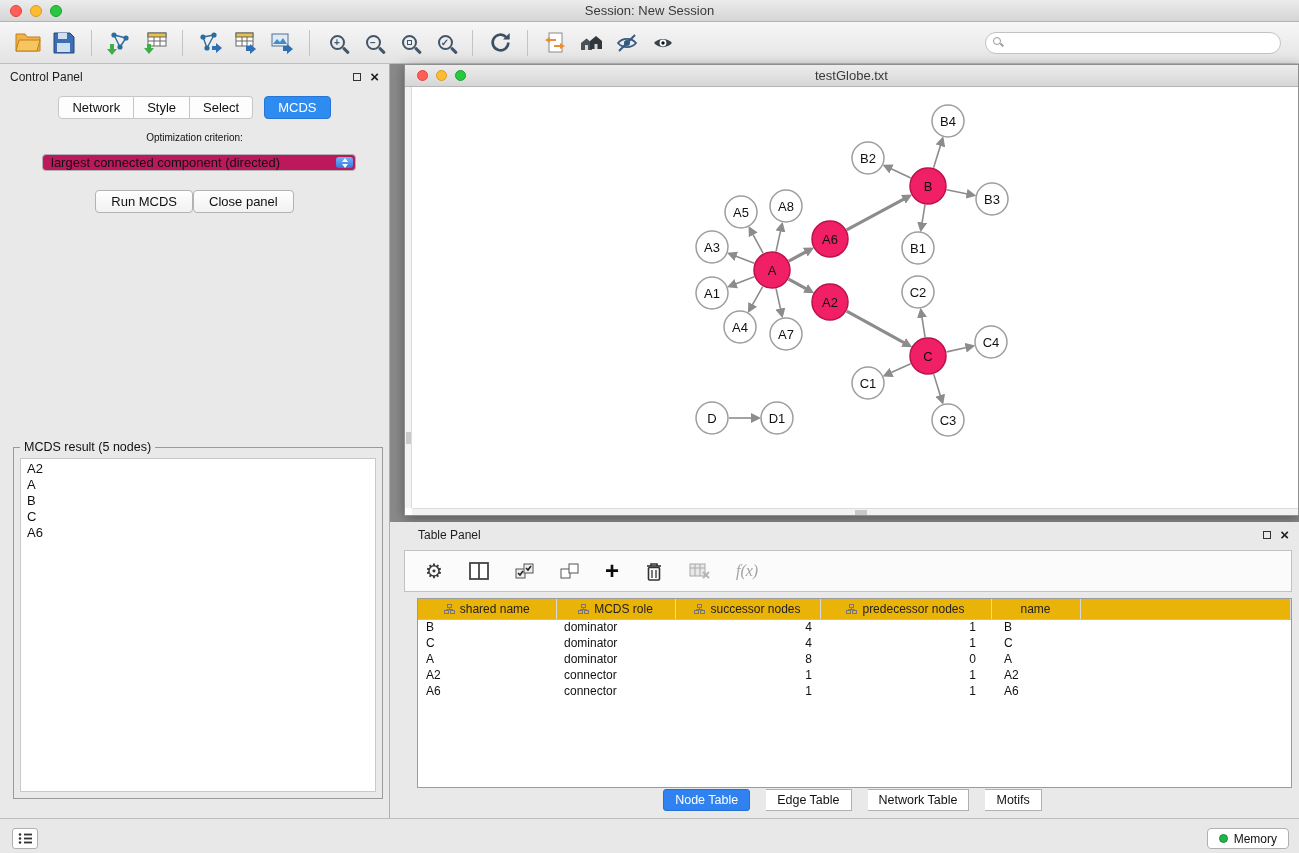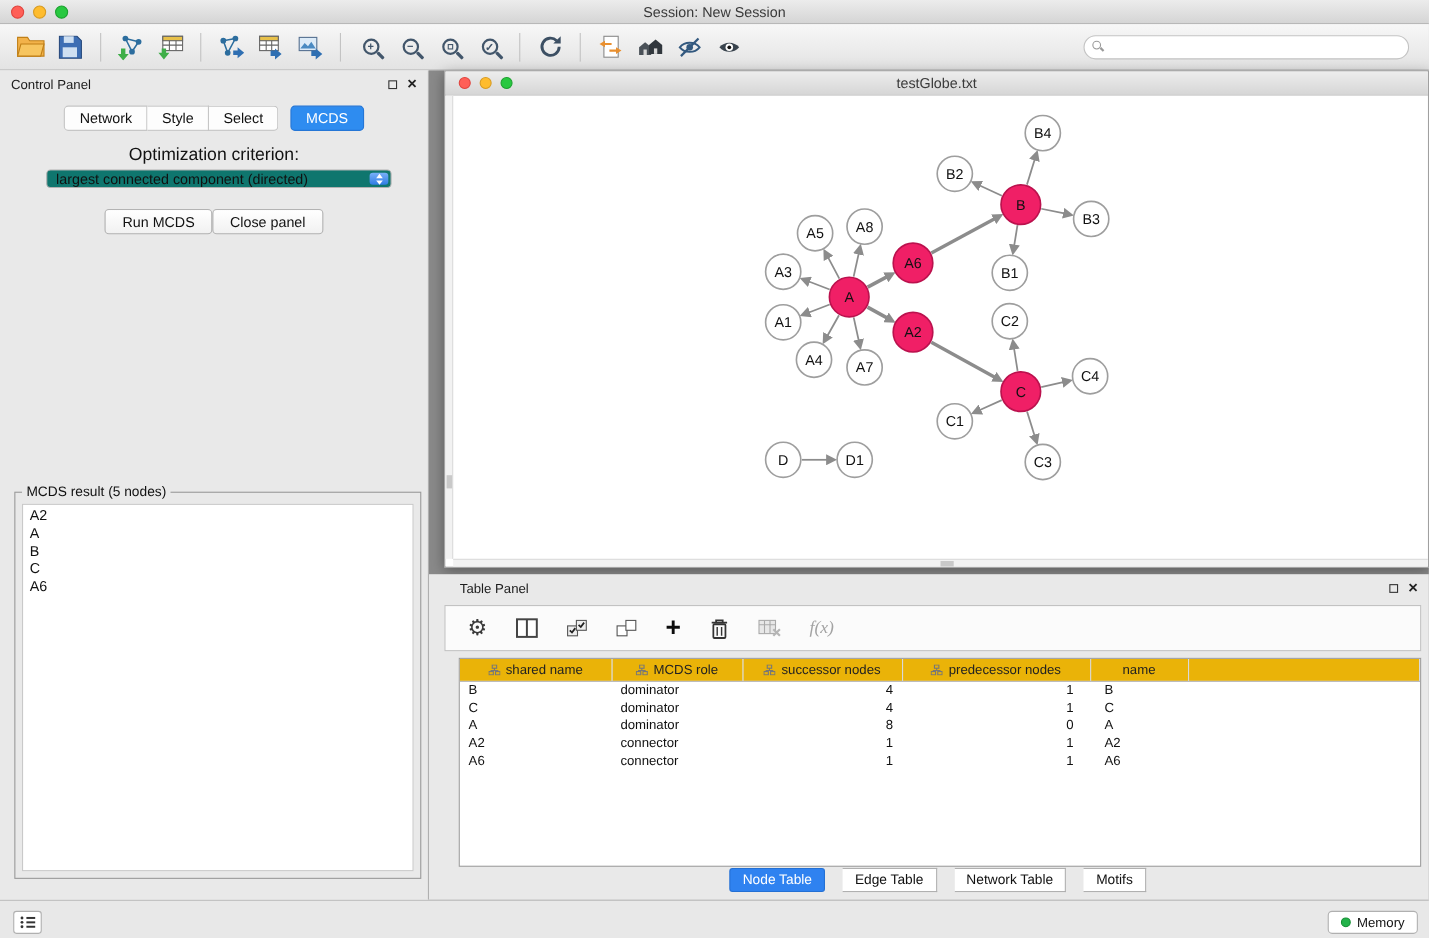--- a/index.html
+++ b/index.html
@@ -46,22 +46,22 @@
   .panel-head .ph-title { margin-left:10px; font-size:12px; color:#1d1d1d; }
   .ph-icons { margin-left:auto; display:flex; align-items:center; gap:9px; margin-right:10px; }
   .float-ico { width:8px; height:8px; border:1.6px solid #333; display:inline-block; }
   .close-ico { font-size:15px; font-weight:900; color:#222; line-height:10px; }
   .cp-tabs { position:absolute; top:32px; left:0; right:0; display:flex; justify-content:center; }
   .cp-tab { background:#fdfdfd; border:1px solid #c6c6c6; border-left:none; padding:3px 13px;
     font-size:13px; color:#111; }
   .cp-tab:first-child { border-left:1px solid #c6c6c6; border-radius:4px 0 0 4px; }
   .cp-tab.pre-active { border-radius:0 4px 4px 0; }
   .cp-tab.active { background:#2e8cf0; color:#fff; border:1px solid #2576d6; border-radius:4px; margin-left:11px; }
-  .opt-label { position:absolute; top:68px; left:0; right:0; text-align:center; font-size:16px; }
-  .dropdown { position:absolute; top:90px; left:42px; width:314px; height:17px; background:#0f766e;
+  .opt-label { position:absolute; top:68px; left:0; right:0; text-align:center; font-size:10px; }
+  .dropdown { position:absolute; top:90px; left:42px; width:314px; height:17px; background:#be185d;
     border:1px solid #b2b2b2; border-radius:4px; display:flex; align-items:center; }
   .dropdown .dval { font-size:13px; padding-left:8px; white-space:nowrap; }
   .stepper { position:absolute; right:2px; top:2px; bottom:2px; width:17px; border-radius:3px;
     background:linear-gradient(#79b0f8,#2f7ce4); display:flex; flex-direction:column;
     align-items:center; justify-content:center; gap:2px; }
   .tri-up { width:0; height:0; border-left:3.5px solid transparent; border-right:3.5px solid transparent;
     border-bottom:4px solid #fff; }
   .tri-down { width:0; height:0; border-left:3.5px solid transparent; border-right:3.5px solid transparent;
     border-top:4px solid #fff; }
   .btn-row { position:absolute; top:126px; left:0; right:0; display:flex; justify-content:center; gap:0; }

